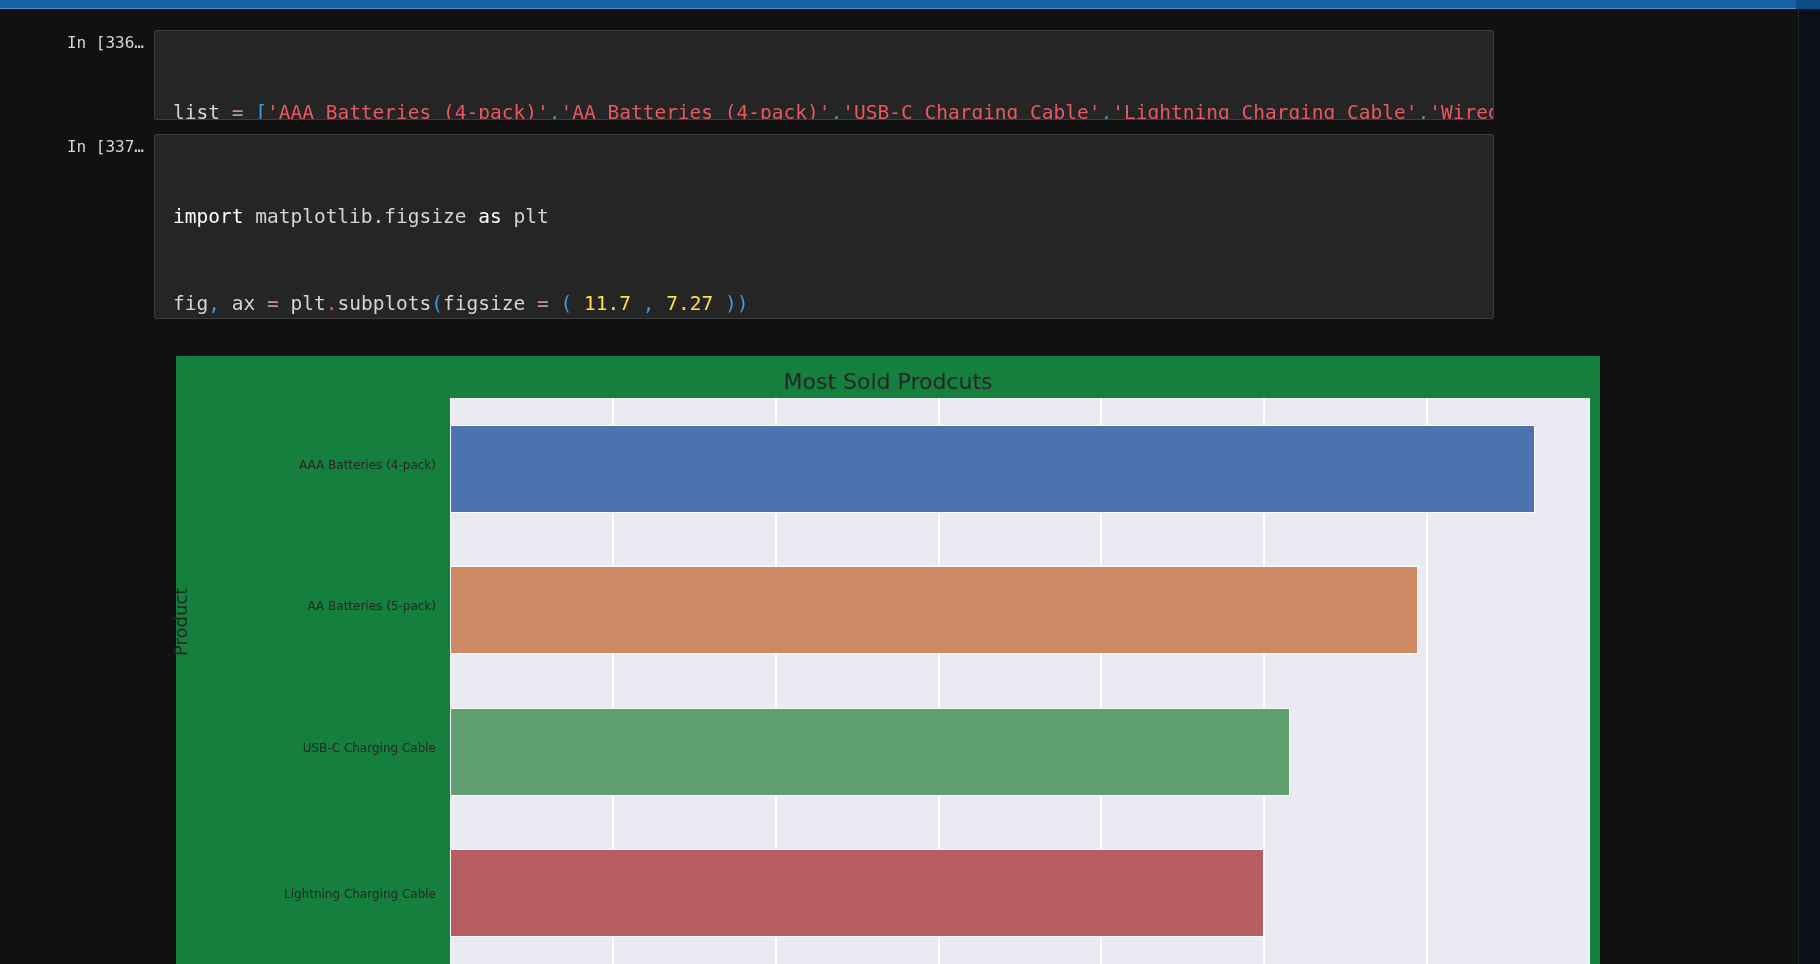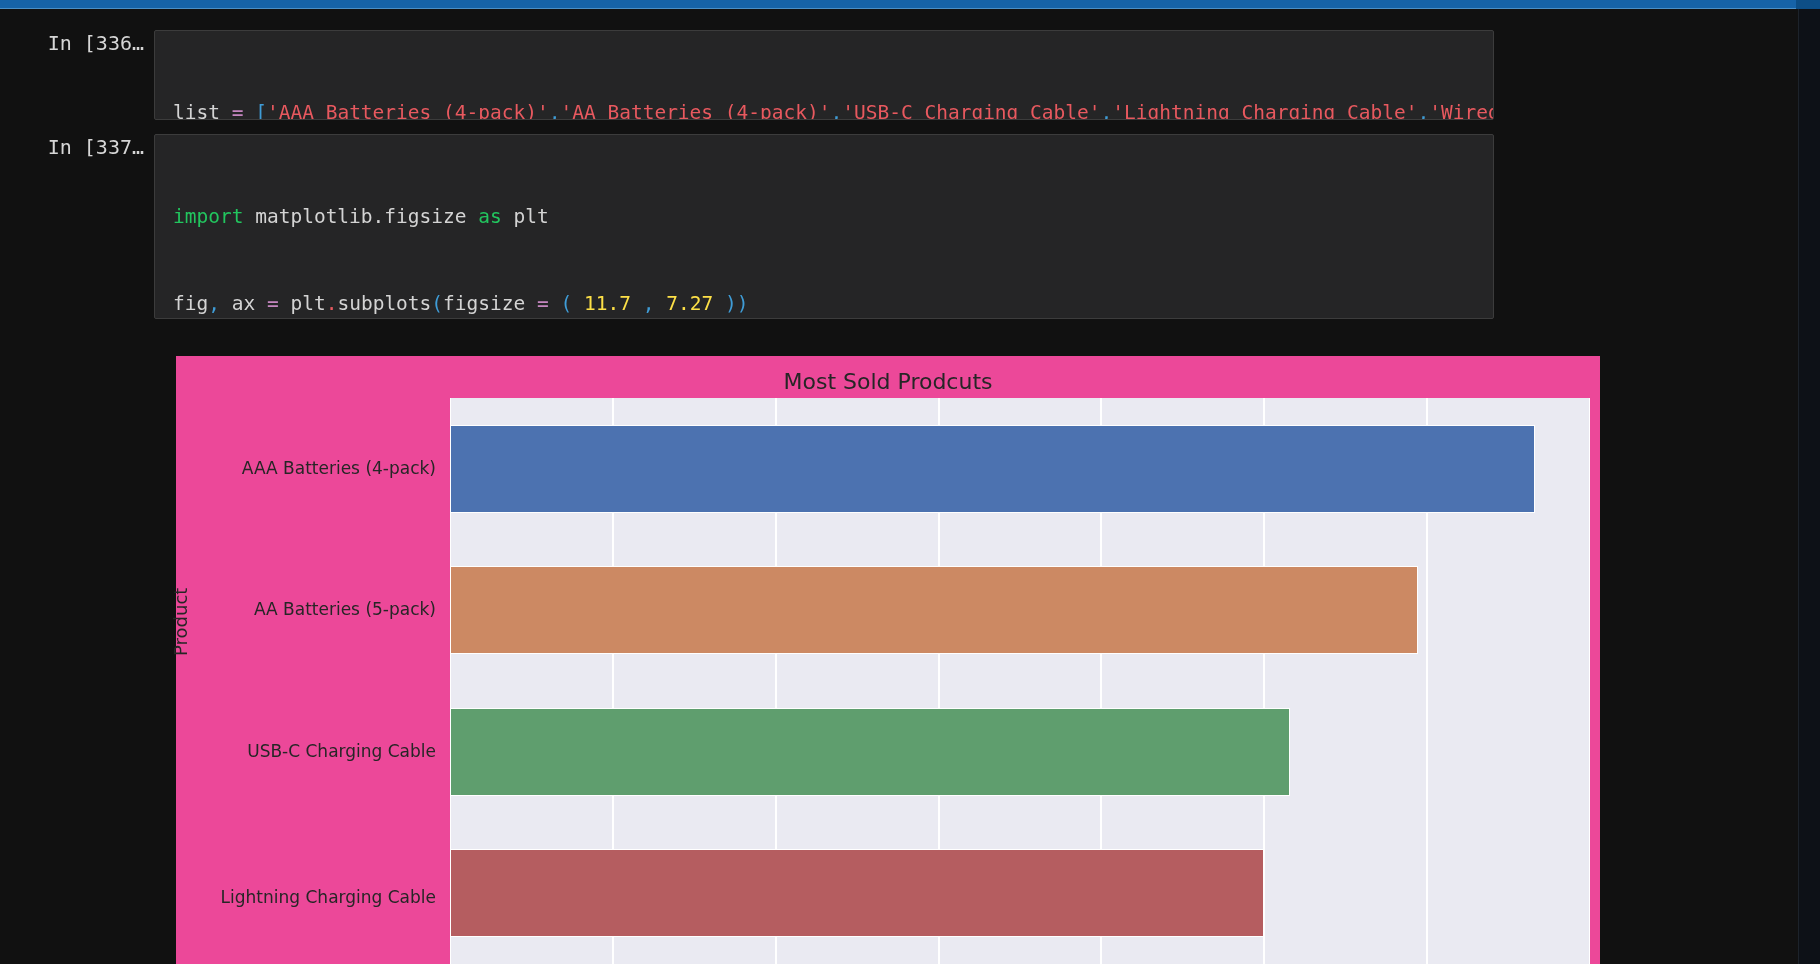--- a/index.html
+++ b/index.html
@@ -49,21 +49,21 @@
     display: flex;
     align-items: flex-start;
   }
 
   .prompt {
     width: 122px;
     text-align: right;
     padding-right: 10px;
     color: #d6d6d6;
     font-family: "DejaVu Sans Mono", monospace;
-    font-size: 20px;
+    font-size: 16px;
     line-height: 26px;
     white-space: nowrap;
     user-select: none;
   }
 
   .editor {
     background: #252526;
     border: 1px solid #3c3c3c;
     border-radius: 2px;
     padding: 9px 0 9px 18px;
@@ -75,36 +75,36 @@
     white-space: pre;
   }
 
   #cell-1 { left: 32px; top: 30px; }
   #cell-1 .editor { width: 1340px; height: 90px; }
 
   #cell-2 { left: 32px; top: 134px; }
   #cell-2 .editor { width: 1340px; height: 185px; }
 
   .code-line { white-space: pre; }
-  .tok-import  { color: #22c55e; }
+  .tok-import  { color: #ffffff; }
   .tok-str     { color: #e8595f; }
   .tok-num     { color: #fde047; }
   .tok-op      { color: #c586c0; }
   .tok-punc    { color: #3f9cd6; }
   .tok-plain   { color: #d4d4d4; }
   .tok-dot     { color: #e8595f; }
 
   
   .figure {
     position: absolute;
     left: 176px;
     top: 356px;
     width: 1424px;
     height: 608px;
-    background: #ec4899;
+    background: #15803d;
   }
 
   .fig-title {
     position: absolute;
     left: 0; right: 0;
     top: 13px;
     text-align: center;
     font-family: "DejaVu Sans", sans-serif;
     font-size: 22px;
     color: #262626;
@@ -134,21 +134,21 @@
     border: 1px solid #ffffff;
   }
 
   
   .ytick {
     position: absolute;
     right: 1164px;
     width: 420px;
     text-align: right;
     font-family: "DejaVu Sans", sans-serif;
-    font-size: 17px;
+    font-size: 12px;
     color: #262626;
     white-space: nowrap;
   }
 
   .ylabel {
     position: absolute;
     left: -6px;
     top: 300px;
     transform: rotate(-90deg);
     transform-origin: left top;

